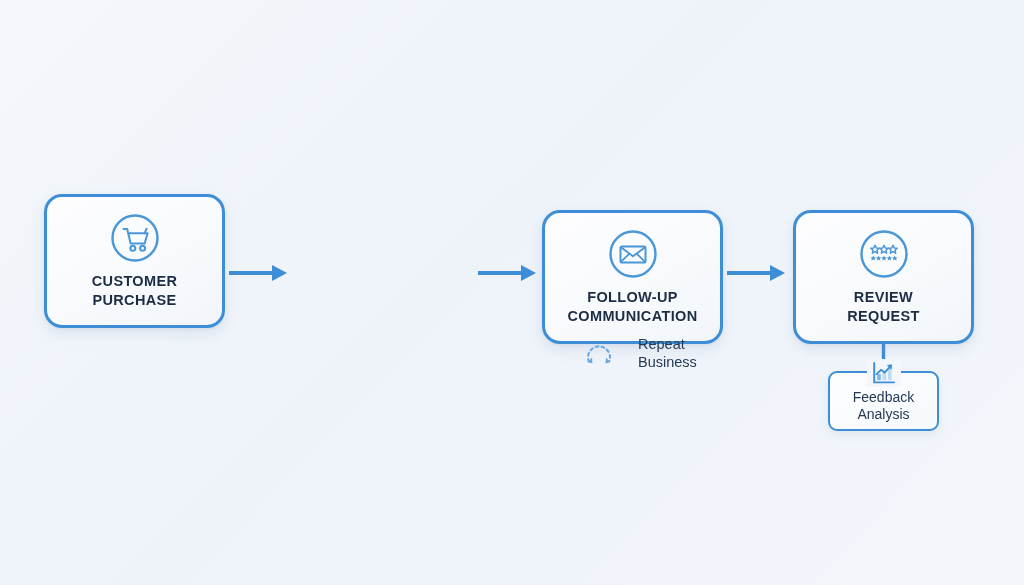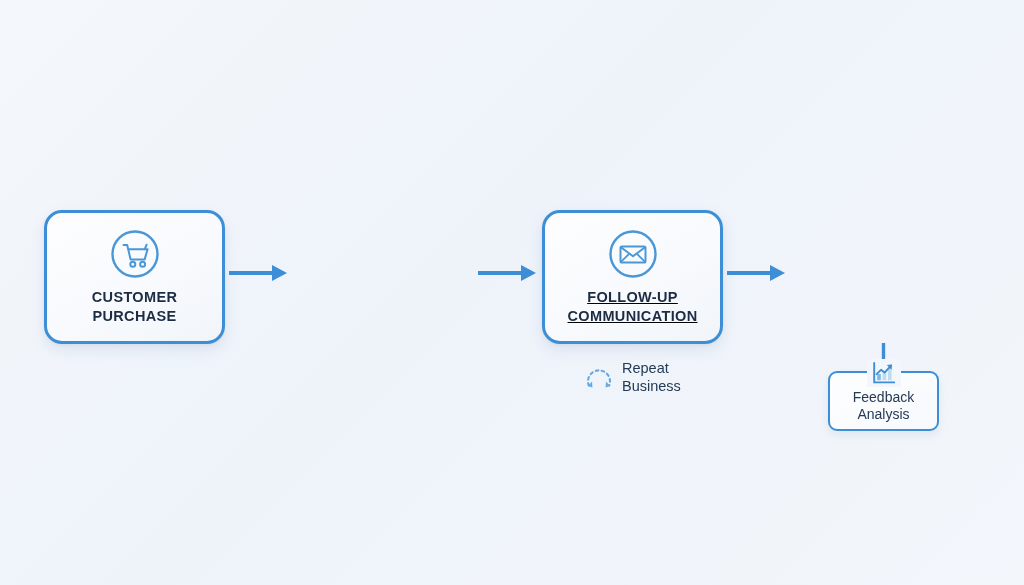--- a/index.html
+++ b/index.html
@@ -64,33 +64,33 @@
     font-size: 14.5px;
     font-weight: bold;
     letter-spacing: 0.35px;
     line-height: 1.28;
     color: #1b2c44;
     white-space: pre-line;
     text-shadow: 0 1px 0 rgba(255,255,255,0.6);
   }
 
   
-  #card-0 { left: 44px;  top: 210px; }
+  #card-0 { left: 44px;  top: 194px; }
   #card-1 { left: 293px; top: 210px; }
-  #card-2 { left: 542px; top: 210px; text-decoration: underline; }
+  #card-2 { left: 542px; top: 210px; }
   #card-3 { left: 793px; top: 210px; }
 
   
   #repeat-note {
     position: absolute;
     left: 582px;
-    top: 360px;
+    top: 336px;
     display: flex;
     align-items: center;
-    gap: 6px;
+    gap: 22px;
     z-index: 3;
   }
   #repeat-note .note-icon {
     width: 34px;
     height: 34px;
     flex: none;
   }
   #repeat-note .note-label {
     font-size: 14.5px;
     line-height: 1.22;
@@ -185,20 +185,43 @@
         <circle cx="25" cy="25" r="22.5" fill="none" stroke="#4a97d8" stroke-width="2.4"></circle>
         <rect x="12.5" y="17.5" width="25" height="16" rx="1.6" fill="none" stroke="#4a97d8" stroke-width="2"></rect>
         <path d="M12.9 18.3 L25 27.2 L37.1 18.3" fill="none" stroke="#4a97d8" stroke-width="2" stroke-linecap="round" stroke-linejoin="round"></path>
         <path d="M12.9 32.8 L20.6 25.4 M37.1 32.8 L29.4 25.4" fill="none" stroke="#4a97d8" stroke-width="1.8" stroke-linecap="round"></path>
       </svg>
     </span>
     <div class="stage-label">FOLLOW-UP
 COMMUNICATION</div>
   </div>
 
+  <div class="stage-card" id="card-3">
+    <span class="stage-icon">
+      <svg class="stage-icon" viewBox="0 0 50 50">
+        <circle cx="25" cy="25" r="22.5" fill="none" stroke="#4a97d8" stroke-width="2.4"></circle>
+
+        <g fill="none" stroke="#4a97d8" stroke-width="1.5" stroke-linejoin="round">
+          <path d="M16 16.2 L17.25 19.0 L20.2 19.3 L18.0 21.3 L18.65 24.2 L16 22.7 L13.35 24.2 L14.0 21.3 L11.8 19.3 L14.75 19.0 Z"></path>
+          <path d="M25 16.2 L26.25 19.0 L29.2 19.3 L27.0 21.3 L27.65 24.2 L25 22.7 L22.35 24.2 L23.0 21.3 L20.8 19.3 L23.75 19.0 Z"></path>
+          <path d="M34 16.2 L35.25 19.0 L38.2 19.3 L36.0 21.3 L36.65 24.2 L34 22.7 L31.35 24.2 L32.0 21.3 L29.8 19.3 L32.75 19.0 Z"></path>
+        </g>
+
+        <g fill="#4a97d8">
+          <path d="M14.2 26.4 L15.0 28.2 L16.95 28.4 L15.5 29.7 L15.92 31.6 L14.2 30.6 L12.48 31.6 L12.9 29.7 L11.45 28.4 L13.4 28.2 Z"></path>
+          <path d="M19.6 26.4 L20.4 28.2 L22.35 28.4 L20.9 29.7 L21.32 31.6 L19.6 30.6 L17.88 31.6 L18.3 29.7 L16.85 28.4 L18.8 28.2 Z"></path>
+          <path d="M25 26.4 L25.8 28.2 L27.75 28.4 L26.3 29.7 L26.72 31.6 L25 30.6 L23.28 31.6 L23.7 29.7 L22.25 28.4 L24.2 28.2 Z"></path>
+          <path d="M30.4 26.4 L31.2 28.2 L33.15 28.4 L31.7 29.7 L32.12 31.6 L30.4 30.6 L28.68 31.6 L29.1 29.7 L27.65 28.4 L29.6 28.2 Z"></path>
+          <path d="M35.8 26.4 L36.6 28.2 L38.55 28.4 L37.1 29.7 L37.52 31.6 L35.8 30.6 L34.08 31.6 L34.5 29.7 L33.05 28.4 L35.0 28.2 Z"></path>
+        </g>
+      </svg>
+    </span>
+    <div class="stage-label">REVIEW
+REQUEST</div>
+  </div>
 
   <div id="repeat-note">
     <span class="note-icon">
       <svg viewBox="0 0 34 34" width="34" height="34">
         <path d="M6.8 24.5 A11 11 0 1 1 27.2 24.5" fill="none" stroke="#6aa9df" stroke-width="2.1" stroke-linecap="round" stroke-dasharray="2.6 3.4"></path>
         <path d="M24.0 20.6 L28.2 24.9 L23.6 26.6 Z" fill="#6aa9df"></path>
         <path d="M10.0 20.6 L5.8 24.9 L10.4 26.6 Z" fill="#6aa9df"></path>
       </svg>
     </span>
     <div class="note-label">Repeat

